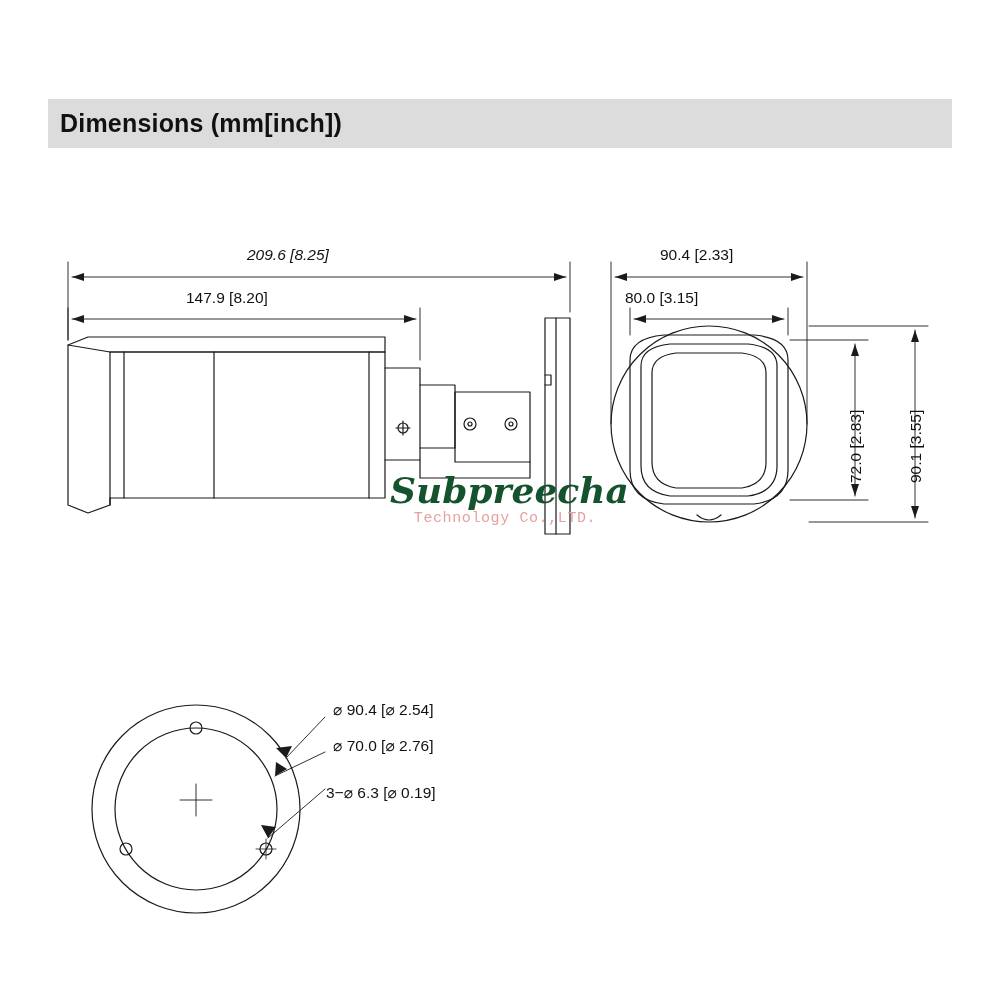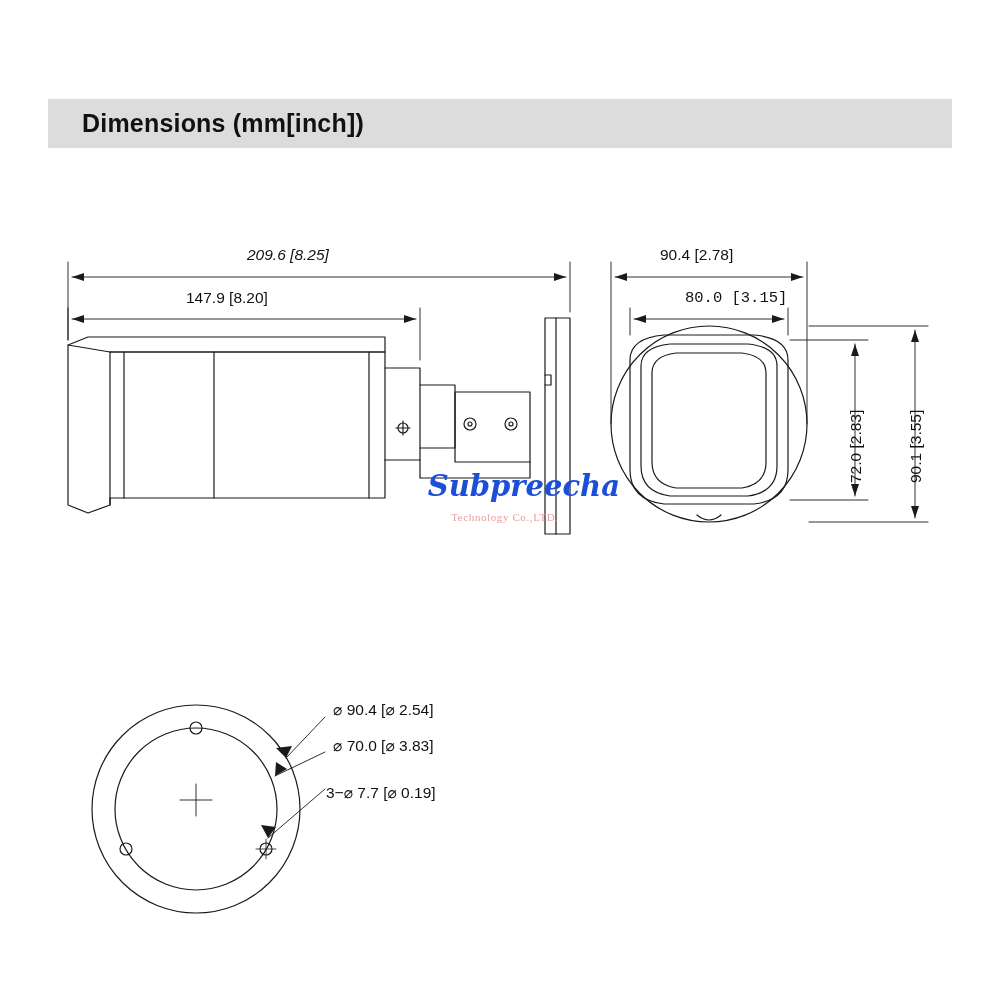--- a/index.html
+++ b/index.html
@@ -24,21 +24,21 @@
     width: 904px;
     height: 49px;
     background: #dcdcdc;
     display: flex;
     align-items: center;
   }
   .header-title {
     font-size: 25px;
     font-weight: bold;
     color: #111111;
-    padding-left: 34px;
+    padding-left: 12px;
     letter-spacing: 0.2px;
   }
 
   
   .drawing {
     position: absolute;
     left: 0;
     top: 0;
     width: 1000px;
     height: 1000px;
@@ -62,32 +62,32 @@
     position: absolute;
     left: 390px;
     top: 472px;
     width: 230px;
     text-align: center;
     pointer-events: none;
   }
   .wm-main {
     font-family: "DejaVu Serif", serif;
     font-style: italic;
-    font-size: 29px;
+    font-size: 36px;
     font-weight: bold;
-    color: #1d4ed8;
+    color: #14532d;
     line-height: 1;
     text-align: right;
   }
   .wm-sub {
-    font-family: Liberation Serif, serif;
-    font-size: 11px;
+    font-family: Liberation Mono, monospace;
+    font-size: 15px;
     color: #e8a0a0;
     letter-spacing: 0.6px;
-    margin-top: 10px;
+    margin-top: 2px;
   }
 </style>
 </head>
 <body>
 
 <div class="header-bar">
   <div class="header-title">Dimensions (mm[inch])</div>
 </div>
 
 <svg class="drawing" viewBox="0 0 1000 1000">
@@ -190,25 +190,25 @@
     <path d="M275 776 L325 752" stroke-width="0.9"></path>
     <path d="M275 776 L287 769 L276 762 Z" fill="#1a1a1a" stroke="none"></path>
     <path d="M268 838 L325 789" stroke-width="0.9"></path>
     <path d="M268 838 L276 827 L261 825 Z" fill="#1a1a1a" stroke="none"></path>
   </g>
 </svg>
 
 <div class="dim" style="left:247px; top:246px;font-style:italic;">209.6 [8.25]</div>
 <div class="dim" style="left:186px; top:289px;">147.9 [8.20]</div>
 
-<div class="dim" style="left:660px; top:246px;">90.4 [2.78]</div>
-<div class="dim" style="left:685px; top:289px;font-family:Liberation Mono, monospace;">80.0 [3.15]</div>
+<div class="dim" style="left:660px; top:246px;">90.4 [2.33]</div>
+<div class="dim" style="left:625px; top:289px;">80.0 [3.15]</div>
 <div class="dim vert" style="left:847px; top:483px;">72.0 [2.83]</div>
 <div class="dim vert" style="left:907px; top:483px;">90.1 [3.55]</div>
 
 <div class="dim" style="left:333px; top:701px;">⌀ 90.4 [⌀ 2.54]</div>
-<div class="dim" style="left:333px; top:737px;">⌀ 70.0 [⌀ 3.83]</div>
-<div class="dim" style="left:326px; top:784px;">3−⌀ 7.7 [⌀ 0.19]</div>
+<div class="dim" style="left:333px; top:737px;">⌀ 70.0 [⌀ 2.76]</div>
+<div class="dim" style="left:326px; top:784px;">3−⌀ 6.3 [⌀ 0.19]</div>
 
 <div class="watermark">
   <div class="wm-main">Subpreecha</div>
   <div class="wm-sub">Technology Co.,LTD.</div>
 </div>
 
 </body></html>

